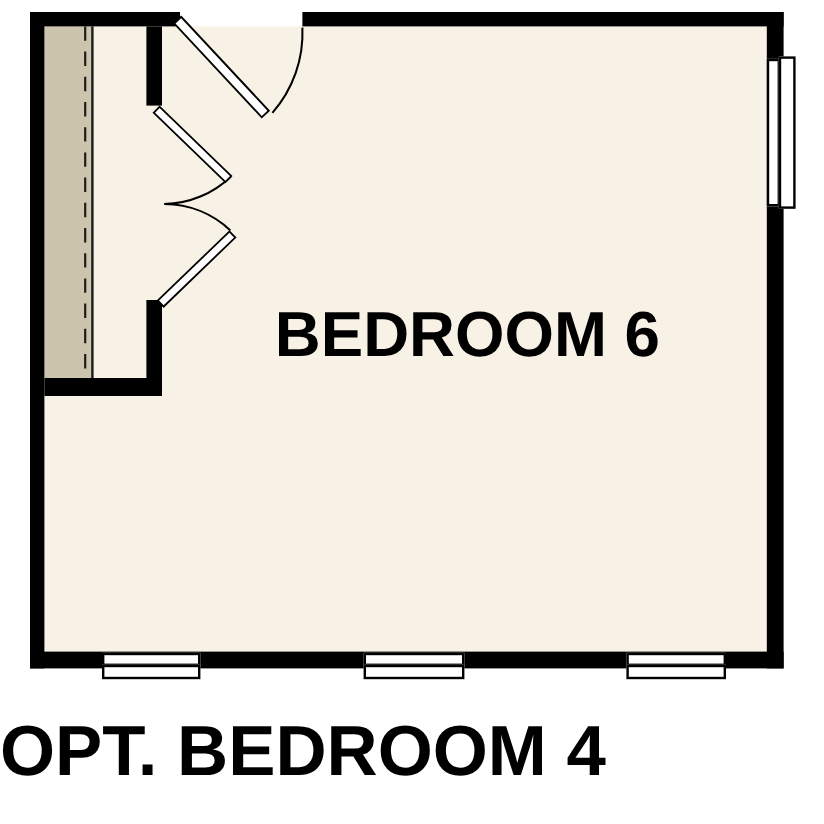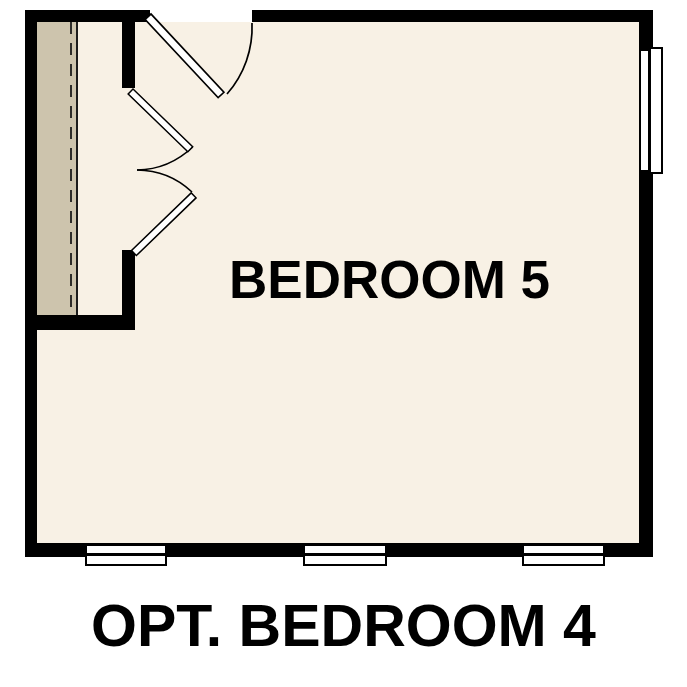--- a/index.html
+++ b/index.html
@@ -68,21 +68,21 @@
   .room-label {
     left: 229px; top: 253px;
     font-size: 53px;
     line-height: 1;
     font-weight: bold;
     color: var(--ink, #000000);
     white-space: nowrap;
   }
   .caption {
     left: 0; top: 597px; width: 687px;
-    text-align: center;
+    text-align: left;
     font-size: 59px;
     line-height: 1;
     font-weight: bold;
     color: var(--ink, #000000);
     white-space: nowrap;
   }
 </style>
 </head>
 <body>
 
@@ -123,16 +123,16 @@
     <path d="M 192.5 147 A 82 82 0 0 1 137 170" fill="none" stroke="#000000" stroke-width="1.7"></path>
     <path d="M 137 170 A 81 81 0 0 1 192 192" fill="none" stroke="#000000" stroke-width="1.7"></path>
     <g transform="translate(133,89) rotate(44)">
       <rect x="0" y="0" width="83" height="7" fill="#ffffff" stroke="#000000" stroke-width="1.5"></rect>
     </g>
     <g transform="translate(131.5,250.5) rotate(-44)">
       <rect x="0" y="0" width="83" height="7" fill="#ffffff" stroke="#000000" stroke-width="1.5"></rect>
     </g>
   </svg>
 
-  <div class="abs room-label">BEDROOM 5</div>
+  <div class="abs room-label">BEDROOM 6</div>
   <div class="abs caption">OPT. BEDROOM 4</div>
 
 </div>
 
 </body></html>

